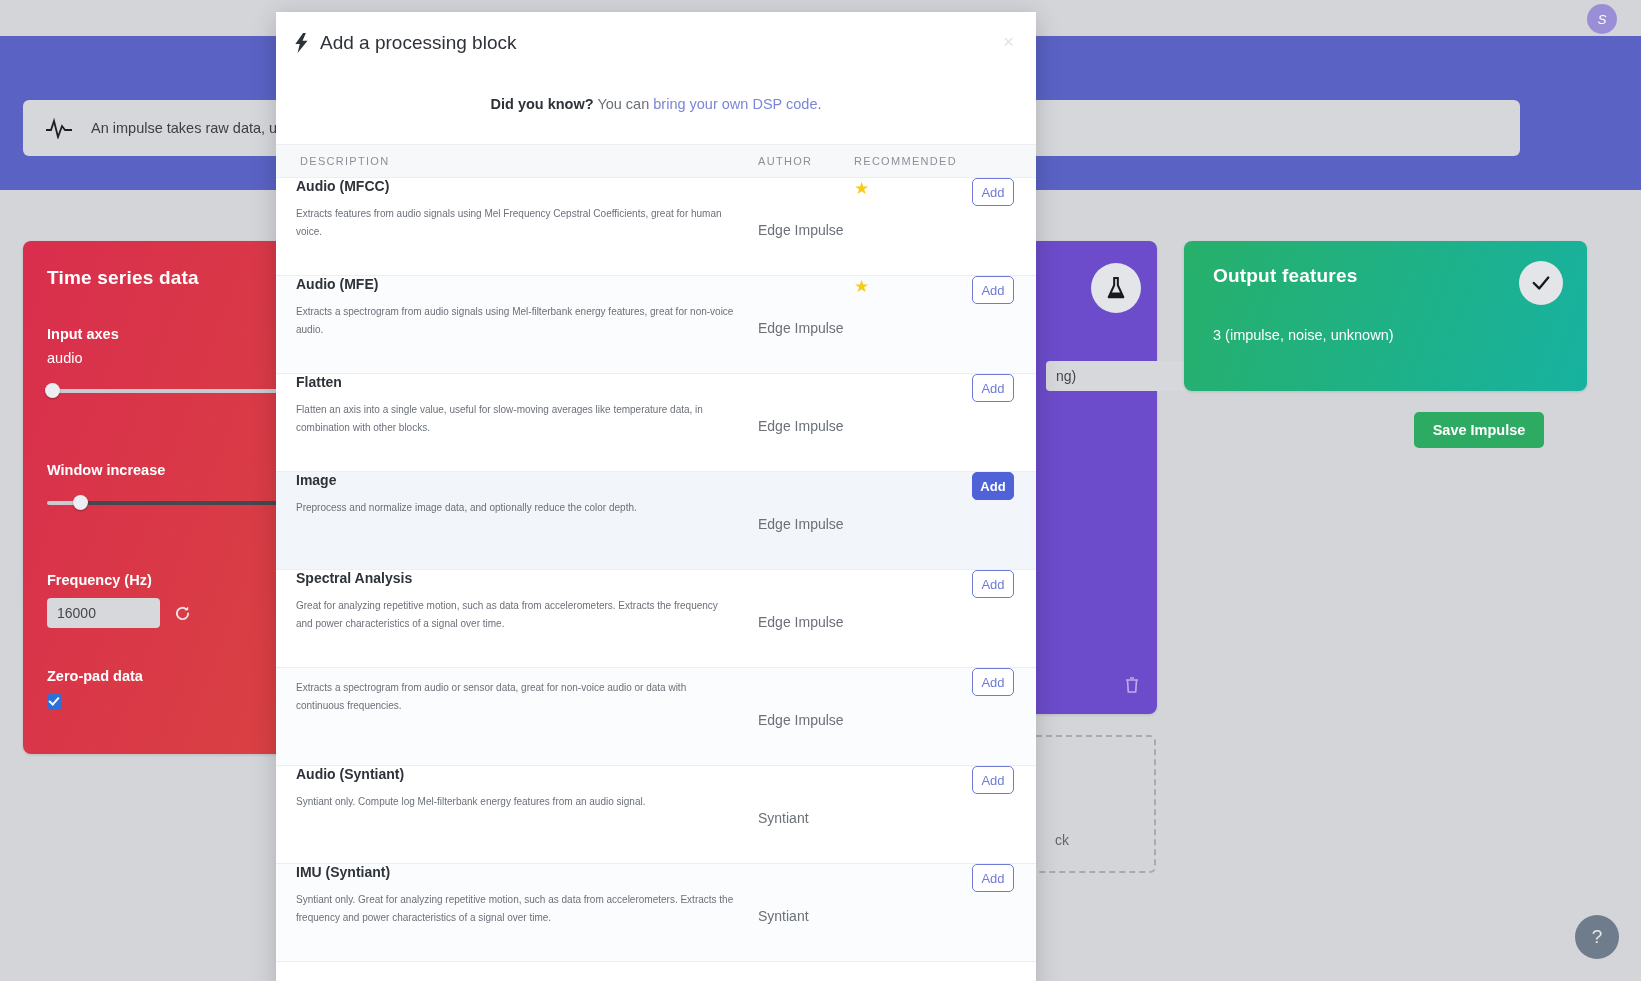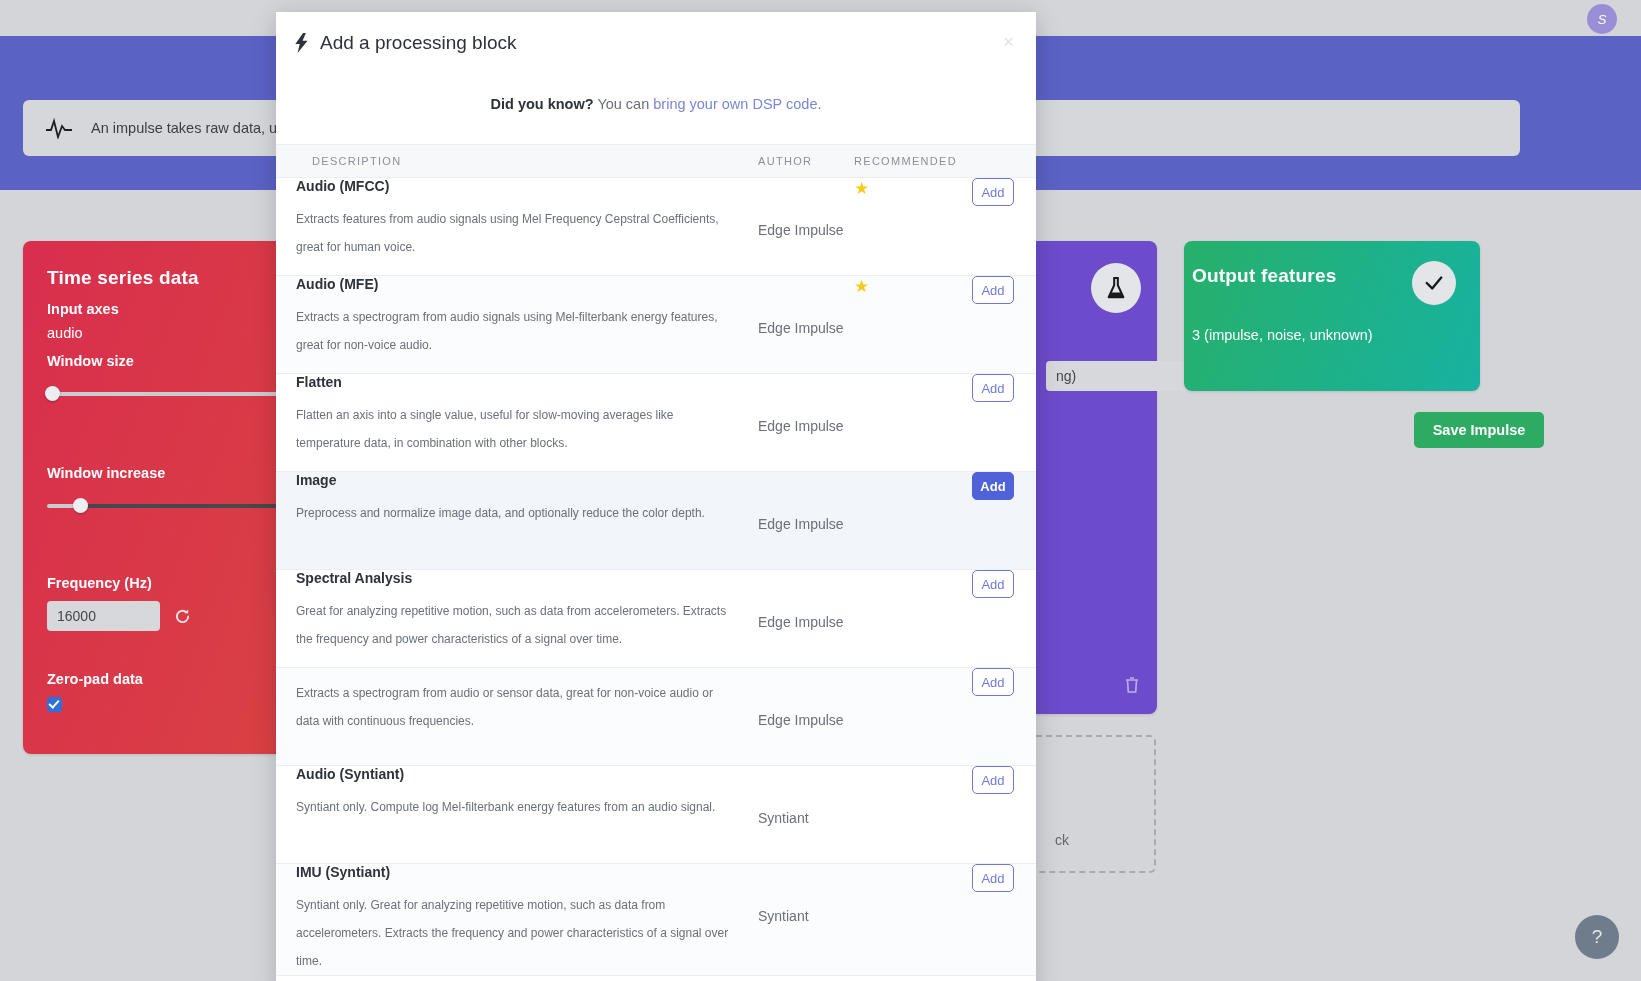--- a/index.html
+++ b/index.html
@@ -43,21 +43,21 @@
   .card {
     position: absolute; border-radius: 8px; color: #fff;
     box-shadow: 0 1px 3px rgba(0,0,0,.12);
   }
   #card-timeseries {
     left: 23px; top: 241px; width: 480px; height: 513px;
     background: linear-gradient(110deg,#d92e4e 0%, #d94a3d 100%);
     padding: 26px 24px;
   }
   .card-title { font-size: 19px; font-weight: bold; letter-spacing: .2px; }
-  .fld-label { font-size: 14.5px; font-weight: bold; margin-top: 12px; }
+  .fld-label { font-size: 14.5px; font-weight: bold; margin-top: 37px; }
   .fld-value { font-size: 14.5px; margin-top: 8px; }
   .slider { position: relative; height: 6px; margin-top: 22px; }
   .slider .track {
     position: absolute; left: 0; right: 0; top: 1px; height: 4px;
     border-radius: 2px; background: #c9cbd0;
   }
   .slider .fill {
     position: absolute; left: 0; top: 1px; height: 4px; border-radius: 2px;
     background: #45484e;
   }
@@ -96,23 +96,23 @@
     background: #d7d8db; border-radius: 4px; color: #44474d;
     font-size: 14px; display: flex; align-items: center; padding: 0 10px;
   }
   #dsp-body {
     position: absolute; left: -90px; top: 338px; width: 230px;
     font-size: 14.5px; line-height: 20px; color: #efecfa;
   }
   #dsp-trash { position: absolute; right: 18px; top: 436px; width: 14px; height: 16px; opacity: .55; }
 
   #card-output {
-    left: 1184px; top: 241px; width: 296px; height: 150px;
+    left: 1184px; top: 241px; width: 403px; height: 150px;
     background: linear-gradient(110deg,#27b06b 0%, #17b2a0 100%);
-    padding: 24px 8px;
+    padding: 24px 29px;
   }
   #output-check {
     position: absolute; right: 24px; top: 20px;
     width: 44px; height: 44px; border-radius: 50%; background: #e4e5e8;
     display: flex; align-items: center; justify-content: center;
   }
   #output-sub { font-size: 14.5px; margin-top: 40px; }
 
   #save-impulse {
     position: absolute; left: 1414px; top: 412px; width: 130px; height: 36px;
@@ -162,34 +162,34 @@
     padding: 20px 0 32px 0;
   }
   #didyouknow b { color: #2e3239; }
   #didyouknow a { color: #7b86d6; text-decoration: none; }
 
   #tbl-head {
     display: flex; align-items: center; height: 34px;
     background: #f7f8fa; border-top: 1px solid #eceef1; border-bottom: 1px solid #eceef1;
     font-size: 11px; letter-spacing: 1.3px; color: #8b9099;
   }
-  .col-desc { width: 482px; padding-left: 36px; }
+  .col-desc { width: 482px; padding-left: 24px; }
   .col-auth { width: 96px; }
   .col-rec  { width: 118px; }
   .col-act  { width: 64px; }
 
   .row {
     display: flex; align-items: flex-start; min-height: 98px;
     border-bottom: 1px solid #eceef1; position: relative;
   }
   .row.alt { background: #fbfcfd; }
   .row.hover { background: #f2f5fa; }
   .row-desc { width: 482px; padding-left: 20px; padding-right: 24px; }
   .blk-name { font-size: 14px; font-weight: bold; color: #2e3239; }
-  .blk-desc { font-size: 12px; color: #6b7079; line-height: 28px; margin-top: 11px; }
+  .blk-desc { font-size: 10px; color: #6b7079; line-height: 18px; margin-top: 11px; }
   .row-auth { width: 96px; font-size: 14px; color: #6b7079; margin-top: 44px; }
   .row-rec  { width: 118px; font-size: 16px; }
   .star { color: #f5cc18; font-size: 17px; }
   .row-act { width: 64px; }
   .add-btn {
     width: 42px; height: 28px; border-radius: 5px;
     border: 1px solid #6f7ad8; background: #fff; color: #6f7ad8;
     font-size: 13px; cursor: pointer; font-family: "Liberation Sans", sans-serif;
   }
   .add-btn.primary { background: #4f62d8; border-color: #4f62d8; color: #fff; font-weight: bold; }
@@ -209,21 +209,20 @@
         <path d="M1 13 L6 13 L9 4 L13 20 L17 9 L20 13 L27 13" fill="none" stroke="#1d1f24" stroke-width="1.8"></path>
       </svg>
       <div class="note-txt">An impulse takes raw data, uses signal processing to extract features, and then uses a learning block to classify new data.</div>
     </div>
   </div>
 
   <div class="card" id="card-timeseries">
     <div class="card-title">Time series data</div>
     <div class="fld-label">Input axes</div>
     <div class="fld-value">audio</div>
-    <div class="fld-label">Window size</div>
     <div class="slider">
       <div class="track"></div>
       <div class="fill" style="width:0px"></div>
       <div class="knob" style="left:-2px"></div>
     </div>
     <div class="fld-label" style="margin-top:68px">Window increase</div>
     <div class="slider">
       <div class="track"></div>
       <div class="fill" style="left:34px;right:0;width:auto"></div>
       <div class="knob" style="left:26px"></div>

